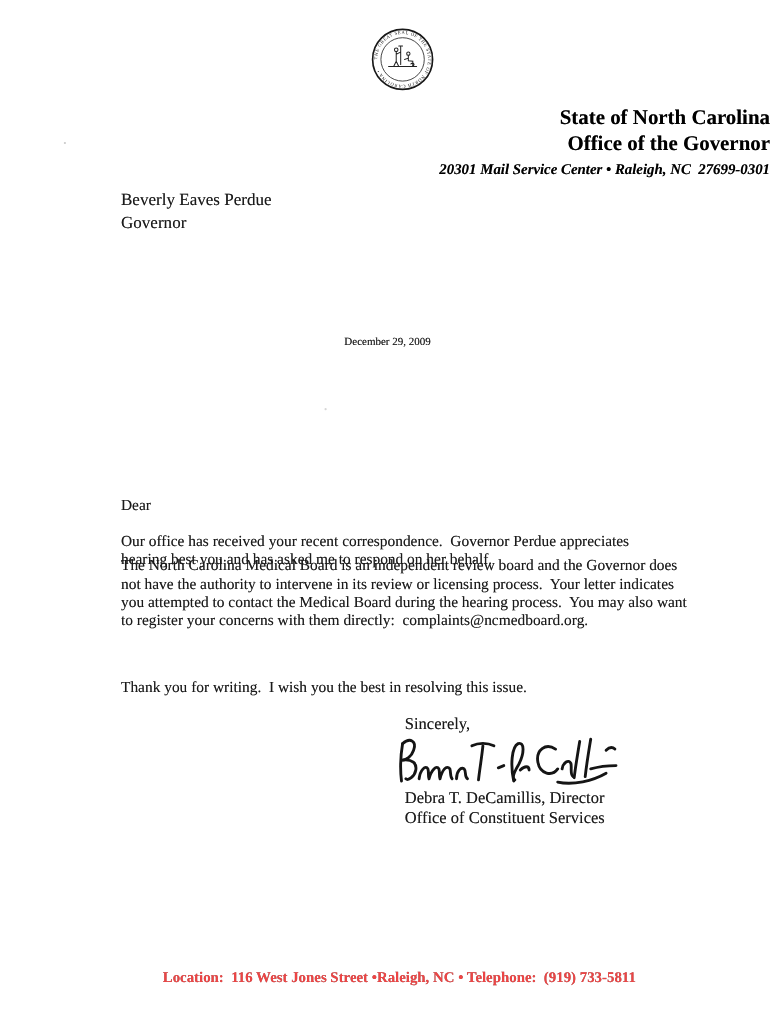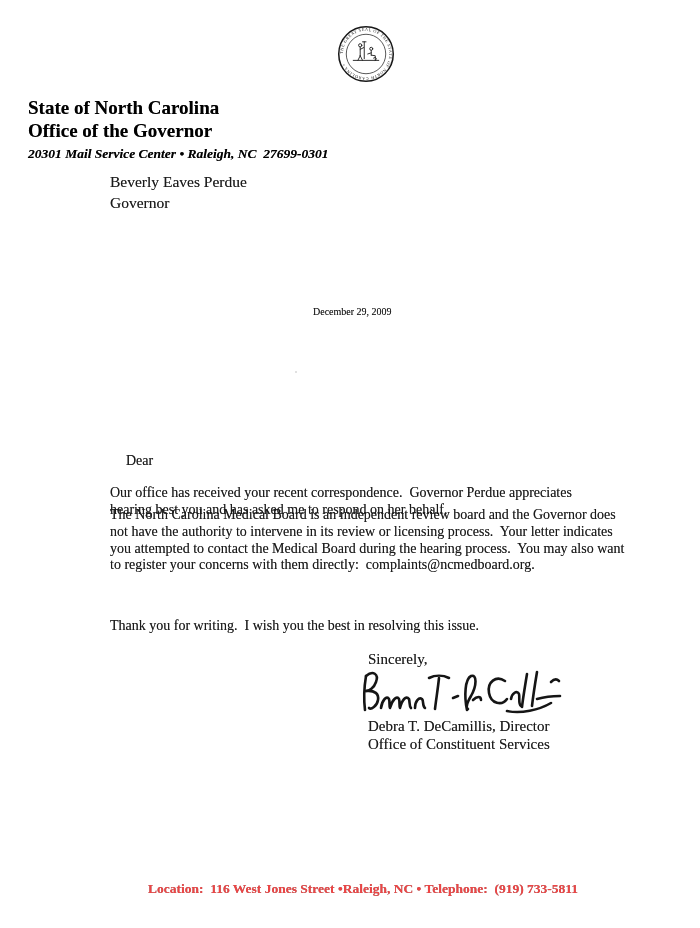--- a/index.html
+++ b/index.html
@@ -4,27 +4,27 @@
 <style>
   html,body{margin:0;padding:0;}
   body{
     width:700px;height:928px;background:#fdfdfd;overflow:hidden;
     font-family:"Liberation Serif", serif;color:#1b1b1b;
   }
   .page{position:relative;width:700px;height:928px;background:#ffffff;}
   .txt{text-shadow:0 0 .45px rgba(20,20,20,.55);}
   
   .seal{position:absolute;left:337px;top:25px;width:58px;height:58px;}
-  .header{position:absolute;left:28px;top:97px;width:660px;text-align:left;}
+  .header{position:absolute;left:40px;top:97px;width:660px;text-align:right;}
   .org-line{font-weight:bold;font-size:19px;line-height:22.5px;color:#000;}
   .addr-line{font-weight:bold;font-size:13.5px;line-height:16px;margin-top:4px;color:#000;white-space:pre;font-style:italic;}
   .sender{position:absolute;left:110px;top:171px;font-size:15.5px;line-height:21px;}
   
   .date{position:absolute;left:313px;top:306px;font-size:10px;}
-  .salutation{position:absolute;left:110px;top:453px;font-size:14px;margin-left:16px;}
+  .salutation{position:absolute;left:110px;top:453px;font-size:14px;}
   .para{position:absolute;left:110px;font-size:14px;line-height:16.8px;white-space:pre;}
   .p1{top:485px;}
   .p2{top:507px;}
   .p3{top:618px;}
   .closing{position:absolute;left:368px;top:651px;font-size:15px;}
   .signature{position:absolute;left:361px;top:666px;width:205px;height:52px;}
   .signer{position:absolute;left:368px;top:718px;font-size:15px;line-height:17.5px;}
   
   .footer{position:absolute;left:26px;top:881px;width:674px;text-align:center;
           font-weight:bold;font-size:13.5px;color:#ef4444;white-space:pre;}

